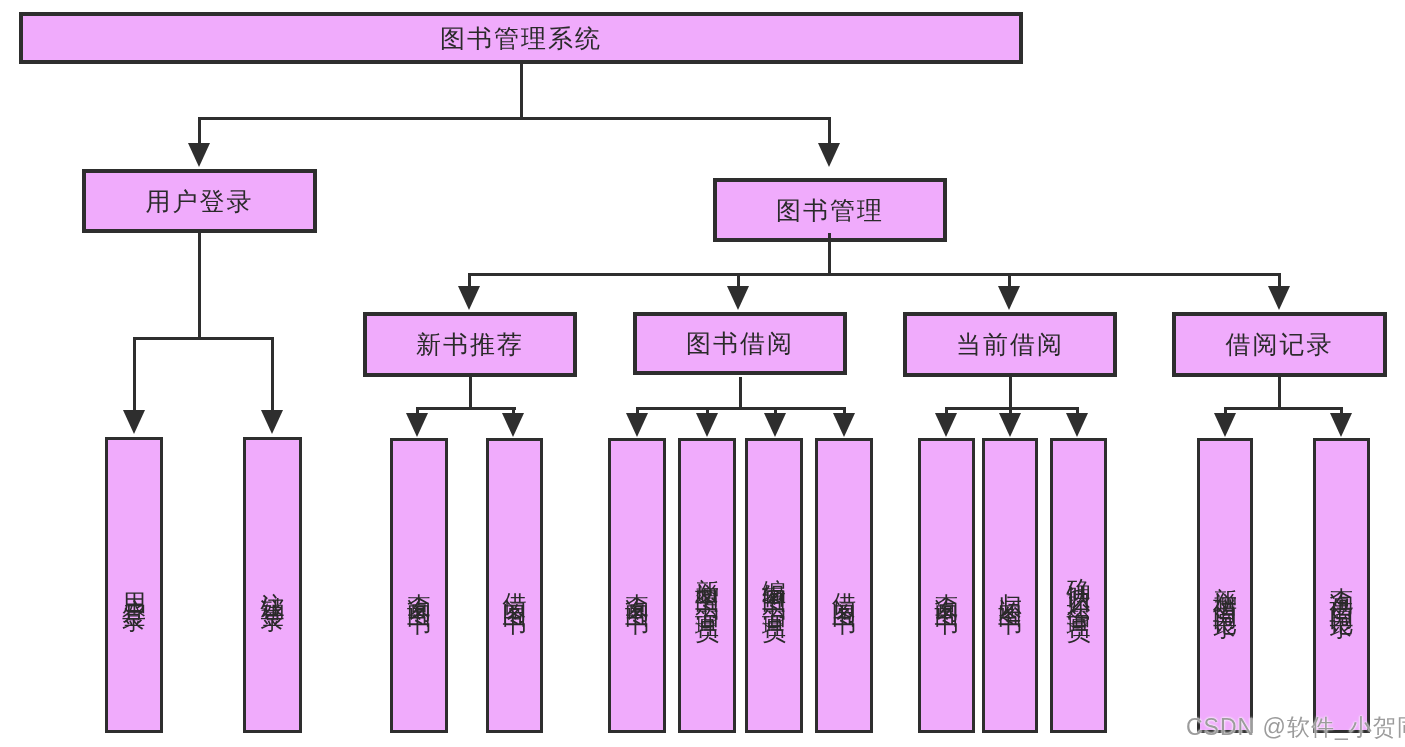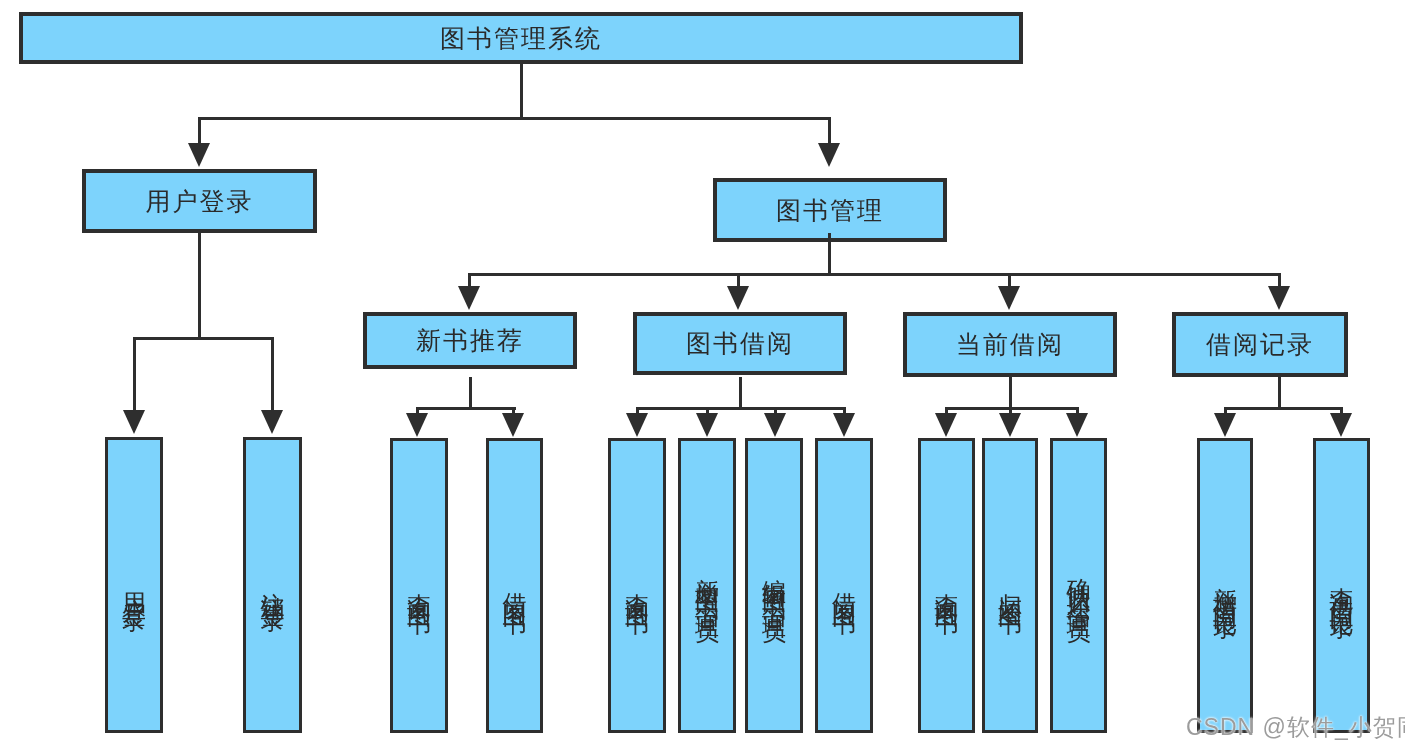--- a/index.html
+++ b/index.html
@@ -8,21 +8,21 @@
     width:1405px;height:747px;
     background:#ffffff;
     font-family:"Liberation Sans","DejaVu Sans",sans-serif;
     overflow:hidden;
   }
   
   .box{
     position:absolute;
     box-sizing:border-box;
     border:4px solid #2e2e2e;
-    background:#7dd3fc;
+    background:#f0abfc;
     display:flex;
     align-items:center;
     justify-content:center;
     color:#2a2a2a;
     font-size:25px;
     letter-spacing:2px;
     white-space:nowrap;
   }
   .box.leaf{
     border-width:3px;
@@ -81,24 +81,24 @@
   <i class="hl" style="left:468px;top:273px;width:813px"></i>
   <i class="vl" style="left:468px;top:273px;height:16px"></i>
   <i class="arr" style="left:458px;top:286px"></i>
   <i class="vl" style="left:737px;top:273px;height:16px"></i>
   <i class="arr" style="left:727px;top:286px"></i>
   <i class="vl" style="left:1008px;top:273px;height:16px"></i>
   <i class="arr" style="left:998px;top:286px"></i>
   <i class="vl" style="left:1278px;top:273px;height:16px"></i>
   <i class="arr" style="left:1268px;top:286px"></i>
 
-  <div class="box" style="left:363px;top:312px;width:214px;height:57px">新书推荐</div>
+  <div class="box" style="left:363px;top:312px;width:214px;height:65px">新书推荐</div>
   <div class="box" style="left:633px;top:312px;width:214px;height:63px">图书借阅</div>
   <div class="box" style="left:903px;top:312px;width:214px;height:65px">当前借阅</div>
-  <div class="box" style="left:1172px;top:312px;width:176px;height:65px">借阅记录</div>
+  <div class="box" style="left:1172px;top:312px;width:215px;height:65px">借阅记录</div>
 
   <i class="vl" style="left:469px;top:377px;height:32px"></i>
   <i class="hl" style="left:416px;top:407px;width:100px"></i>
   <i class="vl" style="left:416px;top:407px;height:9px"></i>
   <i class="arr" style="left:406px;top:413px"></i>
   <i class="vl" style="left:512px;top:407px;height:9px"></i>
   <i class="arr" style="left:502px;top:413px"></i>
 
   <i class="vl" style="left:739px;top:377px;height:32px"></i>
   <i class="hl" style="left:636px;top:407px;width:209px"></i>

